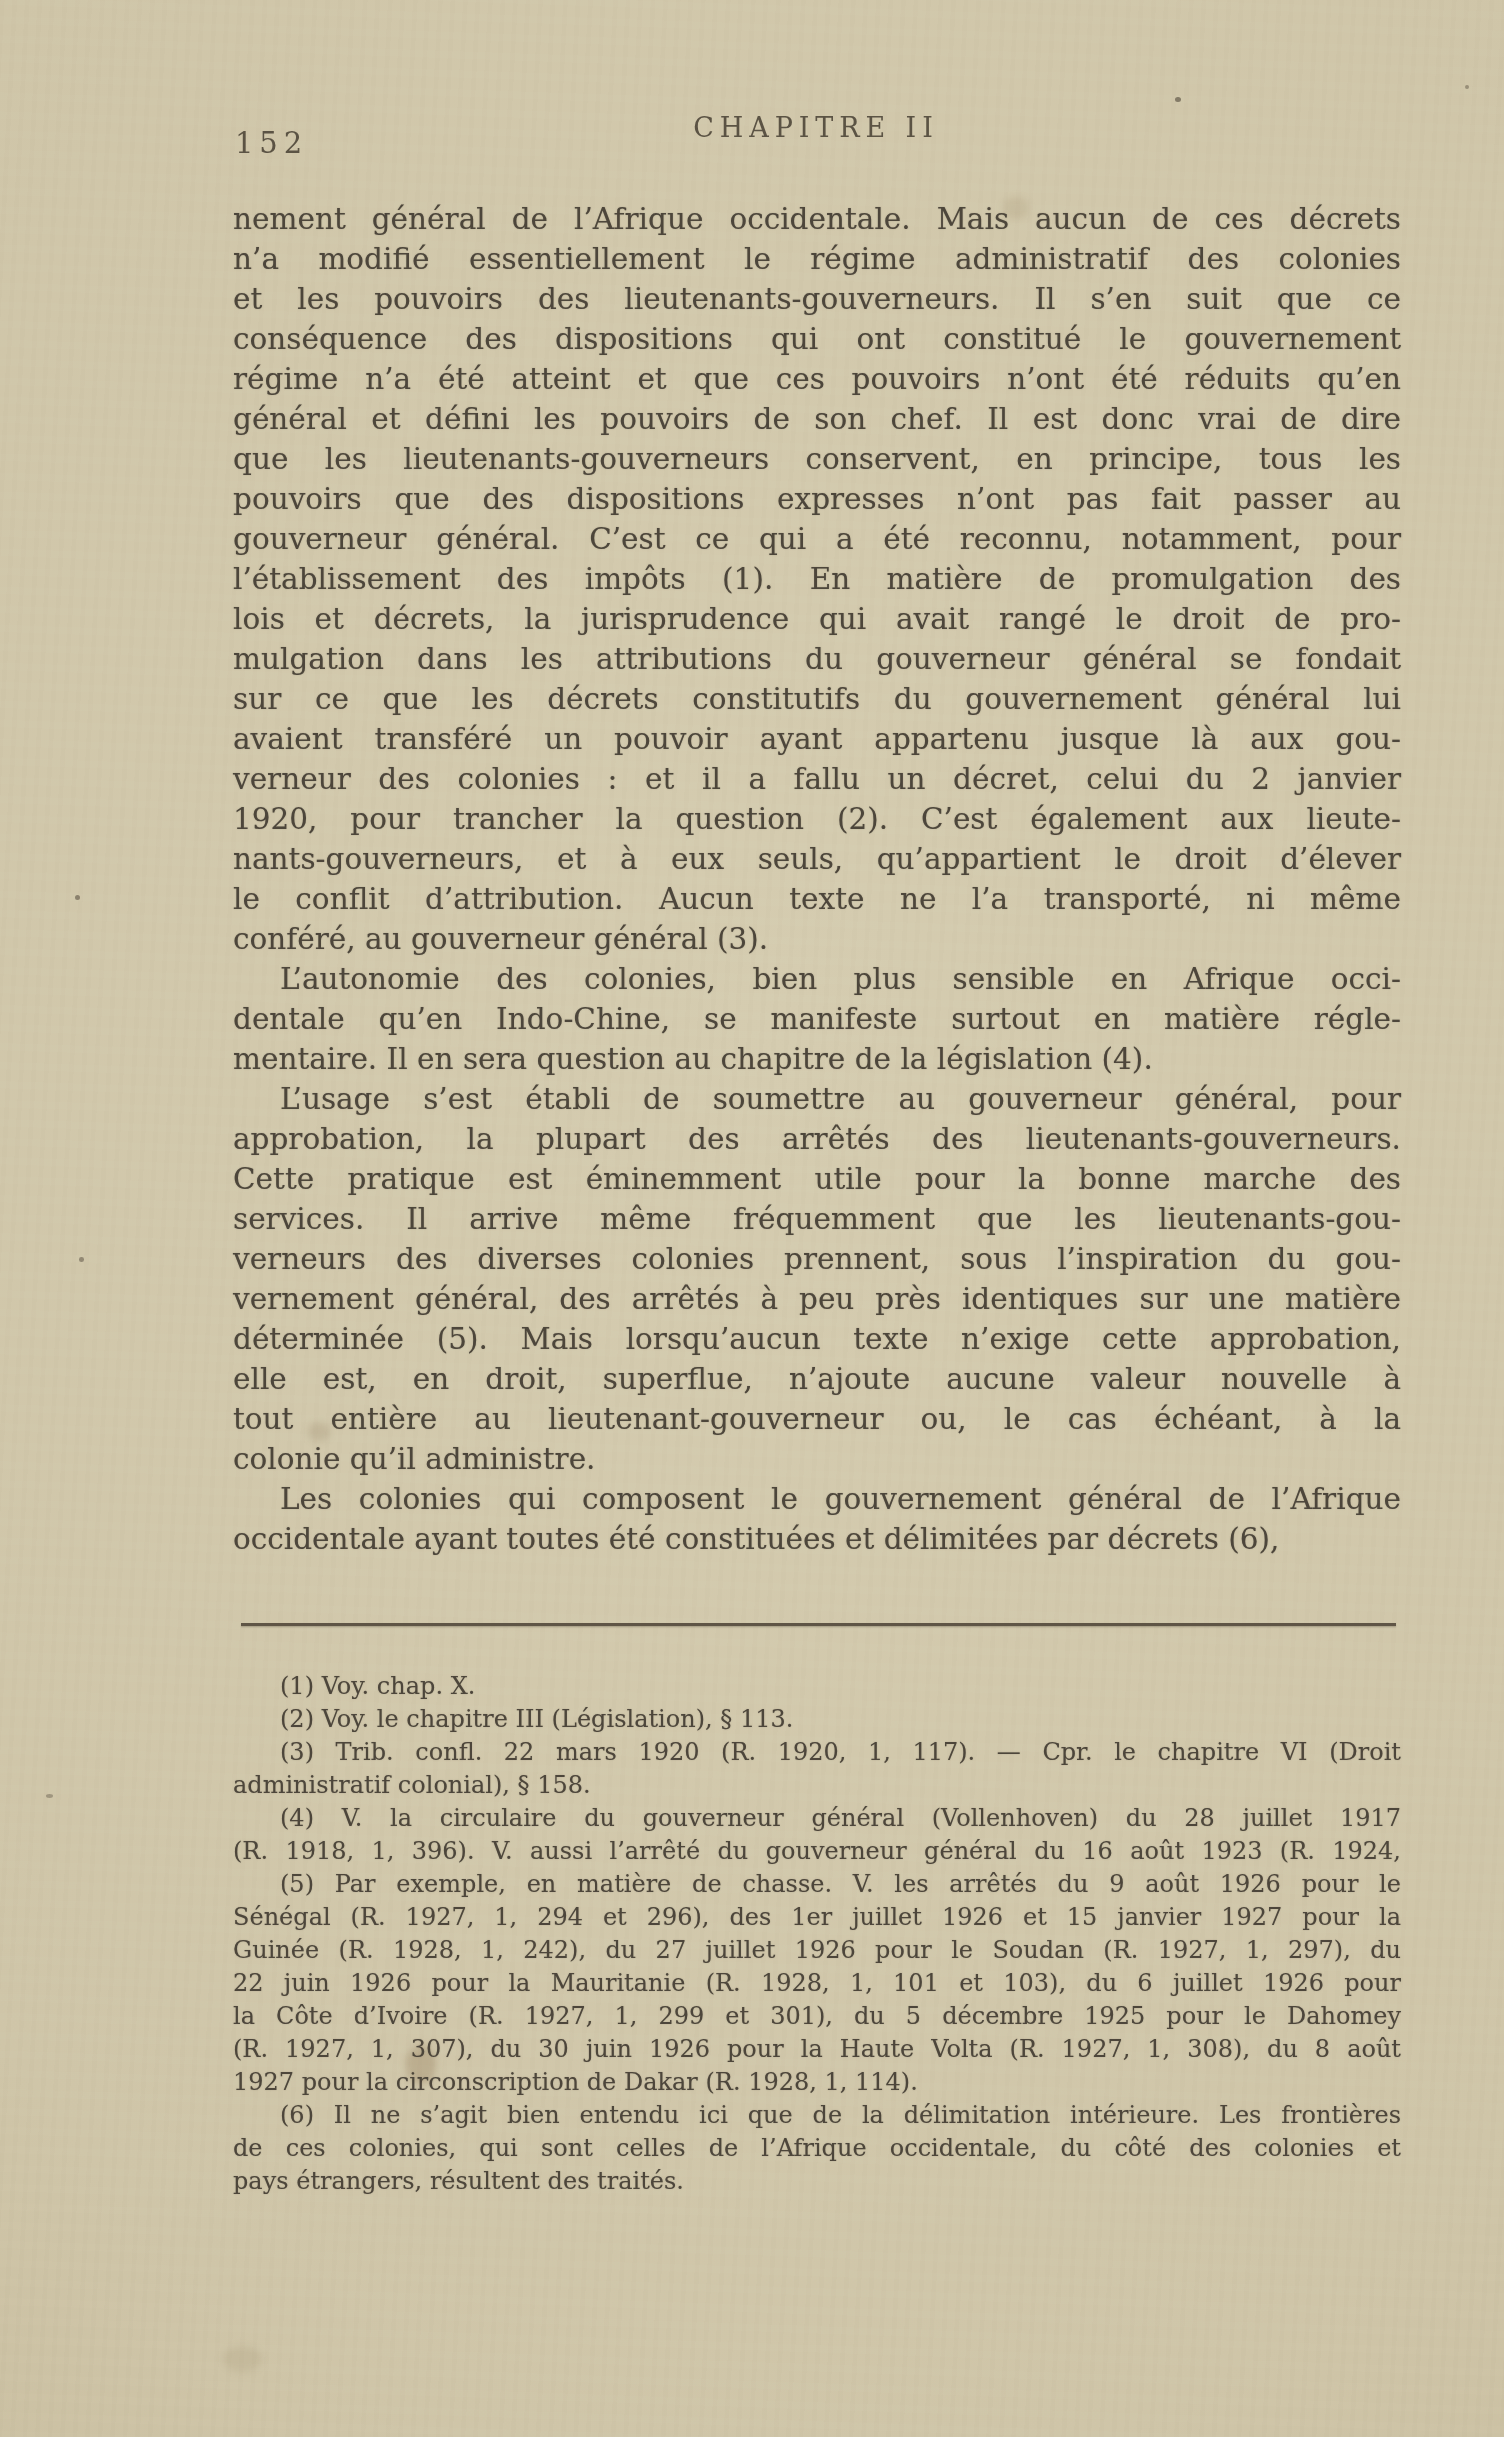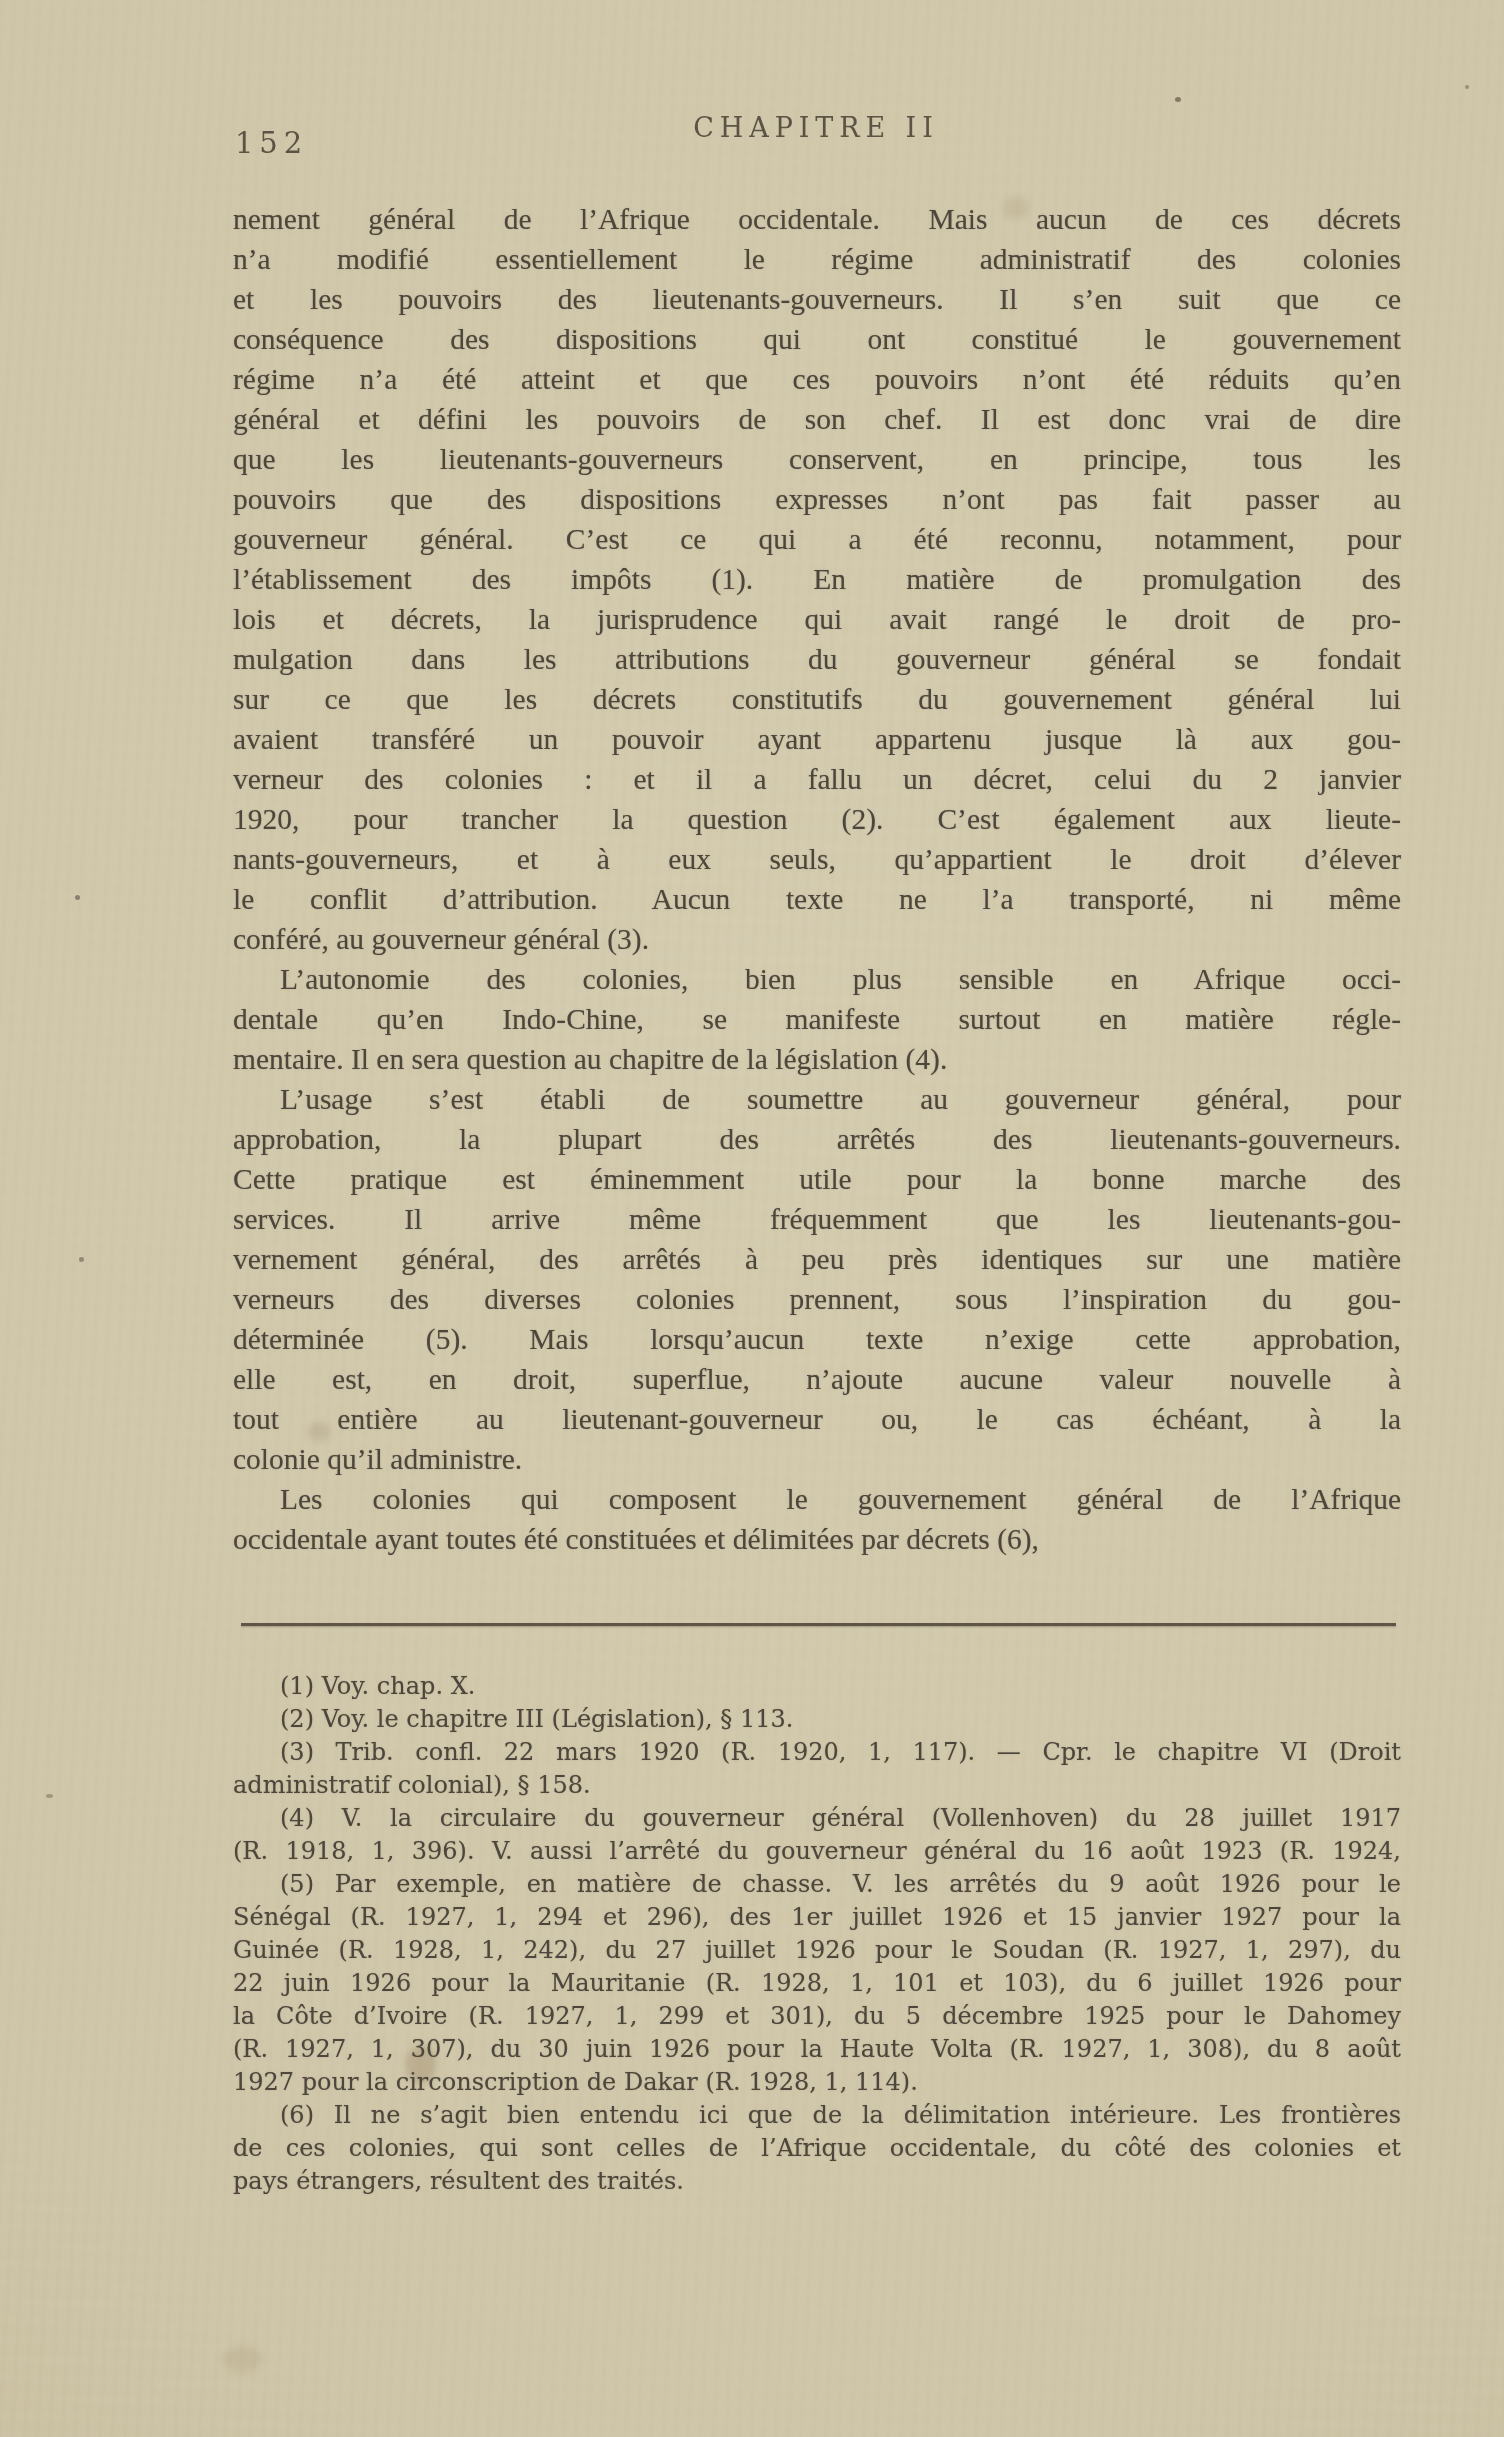--- a/index.html
+++ b/index.html
@@ -38,21 +38,20 @@
   }
   .chapter-header{
     position:absolute;left:233px;top:112px;width:1166px;
     text-align:center;font-size:27px;letter-spacing:5.9px;color:var(--ink-faded);
   }
 
   .body-text{
     position:absolute;left:233px;top:199px;width:1168px;
     font-size:29.5px;line-height:40px;color:var(--ink);
     text-shadow:0 0 1.3px rgba(77,70,59,.38);
-    font-family:Liberation Serif, serif;
   }
   .body-text .line{text-align:justify;text-align-last:justify;}
   .body-text .line.last{text-align-last:left;}
   .paragraph.indented .line:first-child{text-indent:47px;}
 
   .separator-rule{
     position:absolute;left:241px;top:1623px;width:1155px;height:3.3px;
     background:var(--rule);
     box-shadow:0 1.3px 1.3px rgba(95,85,70,.35);
   }
@@ -109,22 +108,22 @@
       <div class="paragraph indented">
         <div class="line">L’autonomie des colonies, bien plus sensible en Afrique occi-</div>
         <div class="line">dentale qu’en Indo-Chine, se manifeste surtout en matière régle-</div>
         <div class="line last">mentaire. Il en sera question au chapitre de la législation (4).</div>
       </div>
       <div class="paragraph indented">
         <div class="line">L’usage s’est établi de soumettre au gouverneur général, pour</div>
         <div class="line">approbation, la plupart des arrêtés des lieutenants-gouverneurs.</div>
         <div class="line">Cette pratique est éminemment utile pour la bonne marche des</div>
         <div class="line">services. Il arrive même fréquemment que les lieutenants-gou-</div>
+        <div class="line">verneurs des diverses colonies prennent, sous l’inspiration du gou-</div>
         <div class="line">vernement général, des arrêtés à peu près identiques sur une matière</div>
-        <div class="line">verneurs des diverses colonies prennent, sous l’inspiration du gou-</div>
         <div class="line">déterminée (5). Mais lorsqu’aucun texte n’exige cette approbation,</div>
         <div class="line">elle est, en droit, superflue, n’ajoute aucune valeur nouvelle à</div>
         <div class="line">tout entière au lieutenant-gouverneur ou, le cas échéant, à la</div>
         <div class="line last">colonie qu’il administre.</div>
       </div>
       <div class="paragraph indented">
         <div class="line">Les colonies qui composent le gouvernement général de l’Afrique</div>
         <div class="line last">occidentale ayant toutes été constituées et délimitées par décrets (6),</div>
       </div>
     </div>

